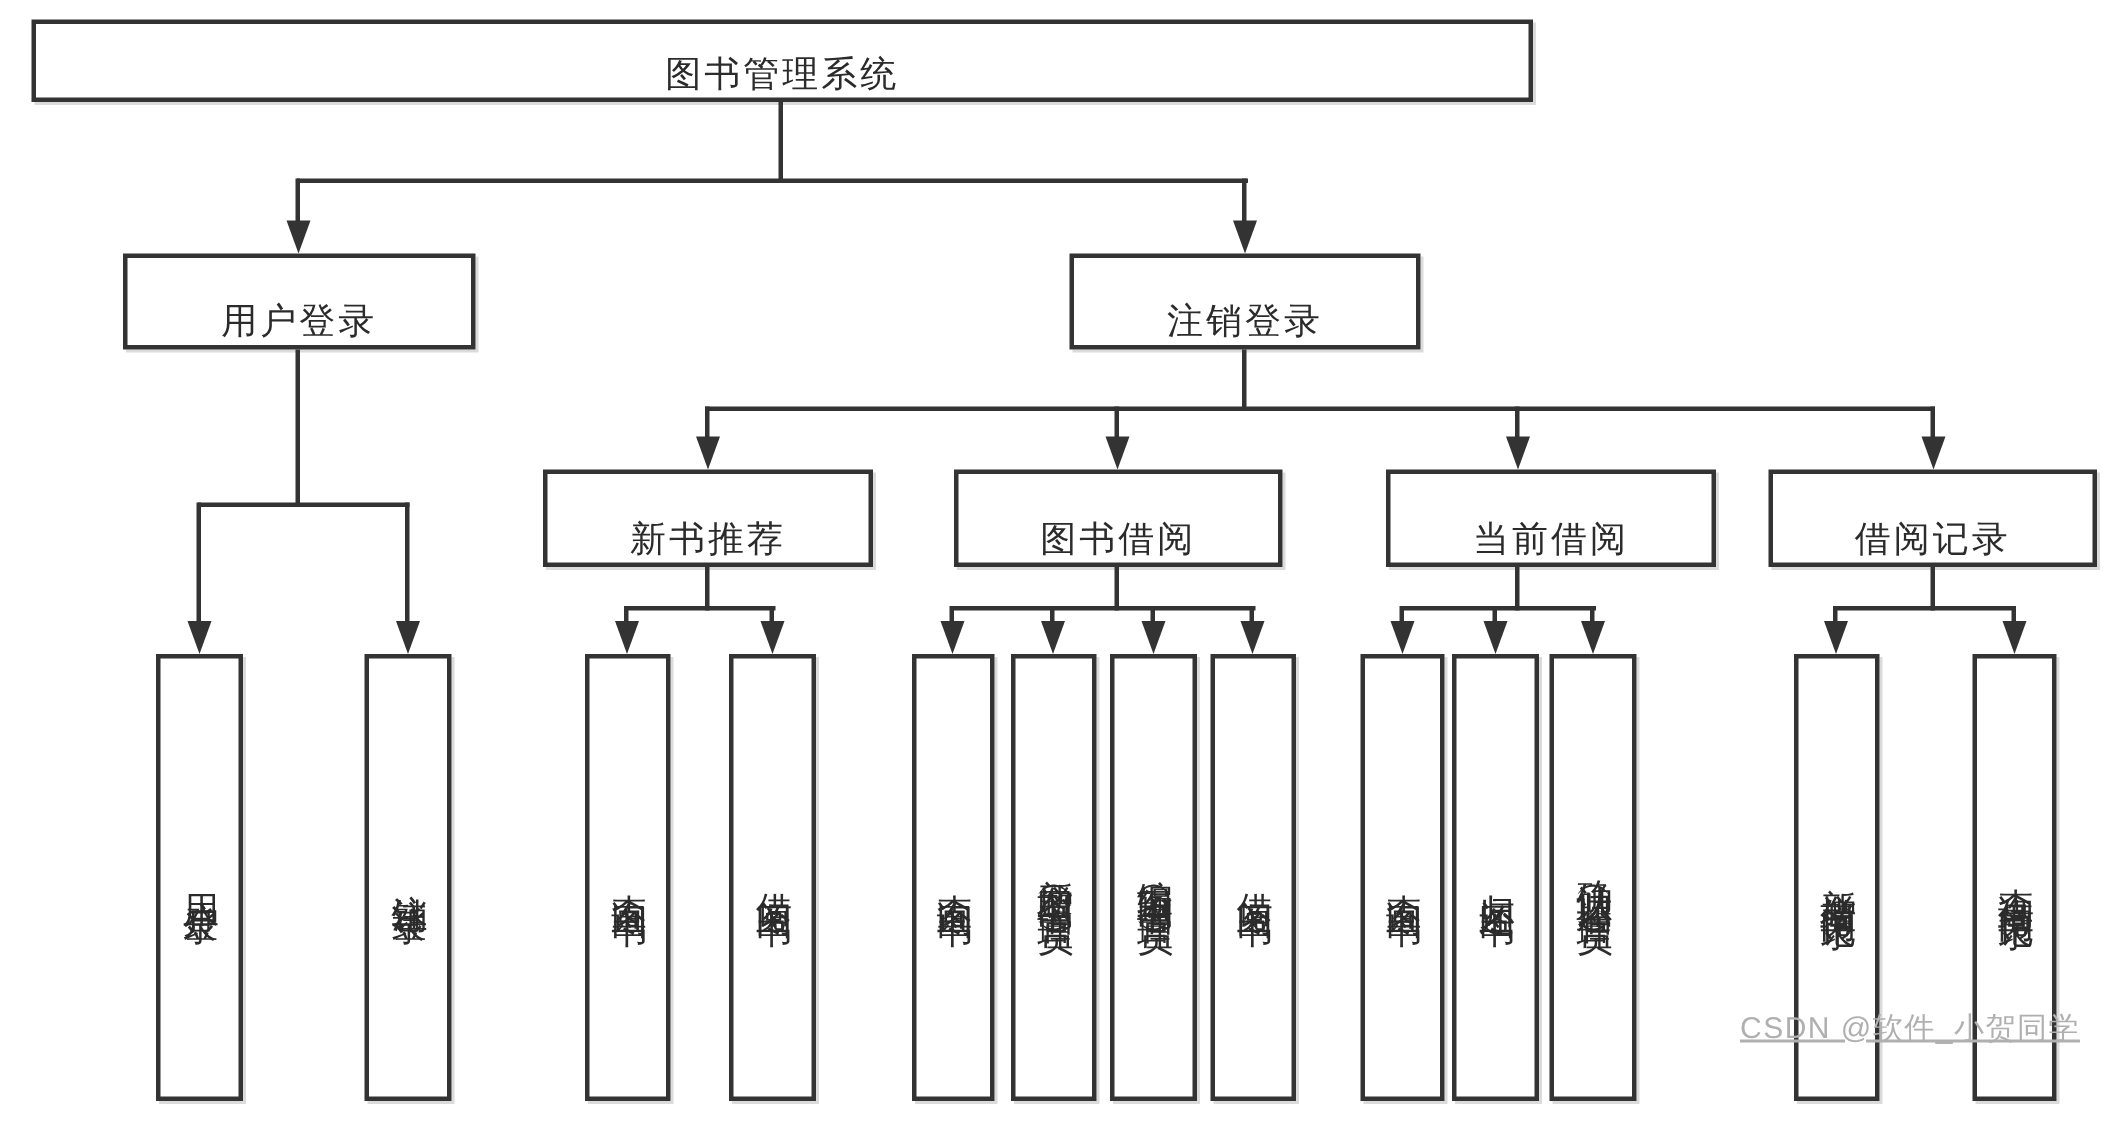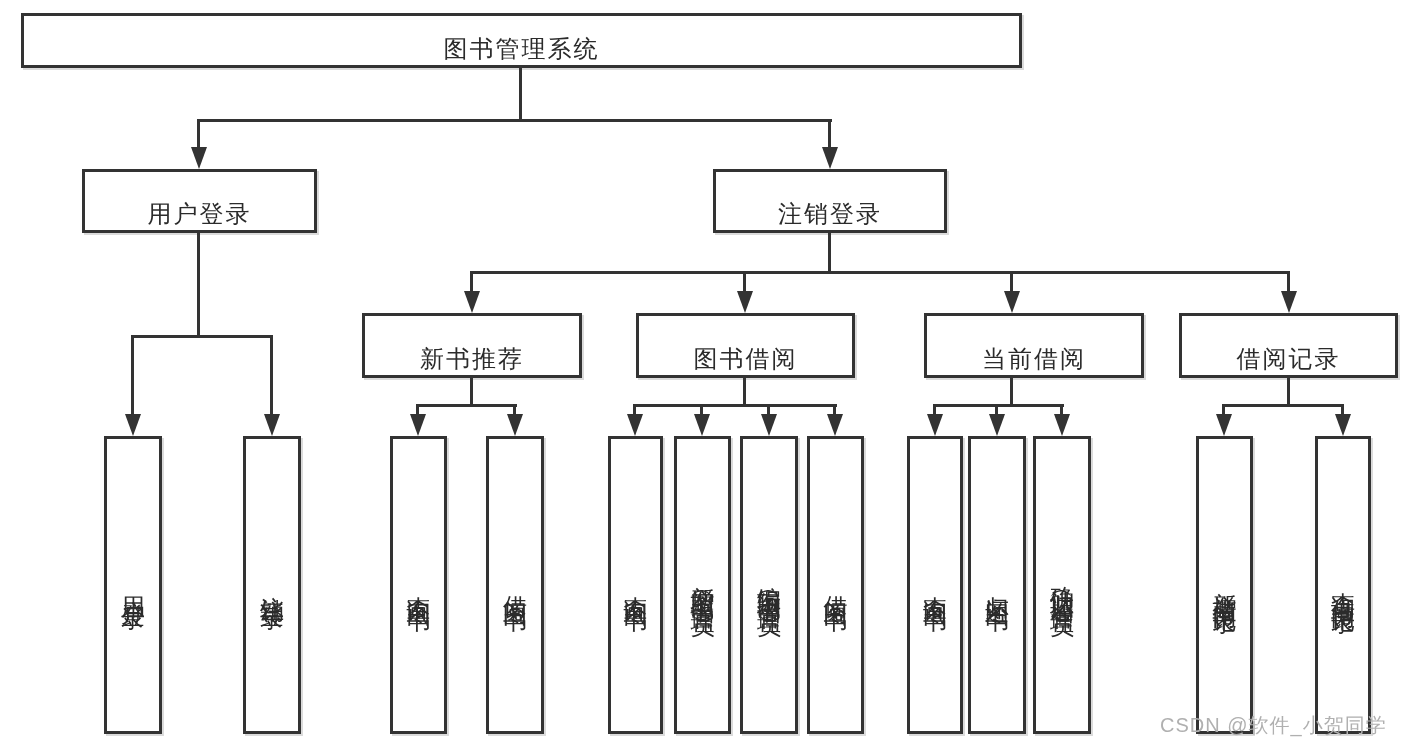--- a/index.html
+++ b/index.html
@@ -58,26 +58,27 @@
   .ar {
     position: absolute;
     width: 0; height: 0;
     border-left: 8px solid transparent;
     border-right: 8px solid transparent;
     border-top: 22px solid var(--line);
   }
   .watermark {
     position: absolute;
     left: 1160px;
-    top: 712px;
+    top: 672px;
     font-size: 20px;
     letter-spacing: 1px;
     color: var(--watermark);
     z-index: 5;
     white-space: nowrap;
+    text-decoration: underline;
   }
 </style>
 </head>
 <body>
 
 <div class="canvas">
 
   <div class="hbox" style="left:21px; top:13px; width:1001px; height:55px;">
     <span>图书管理系统</span>
   </div>

